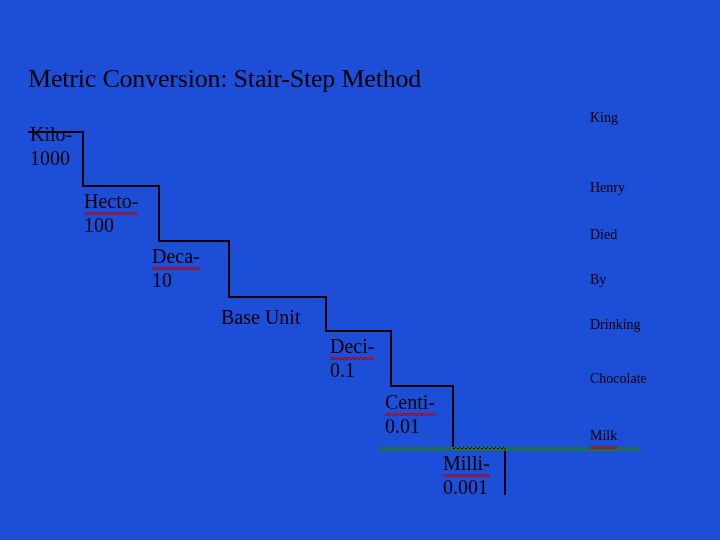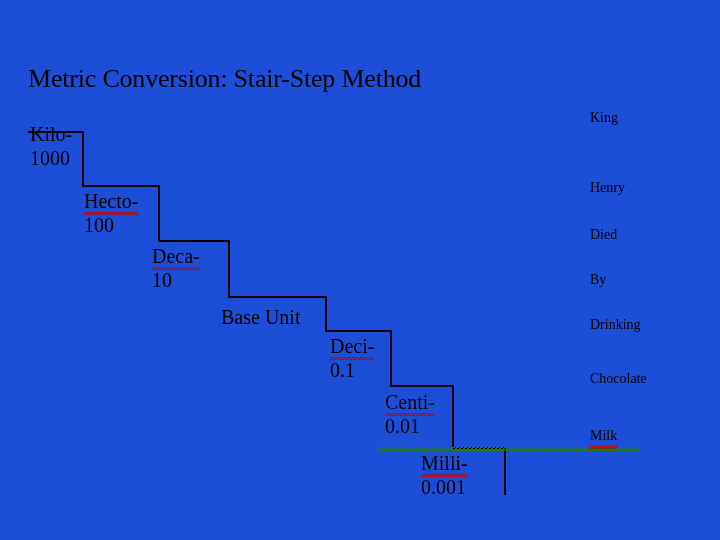--- a/index.html
+++ b/index.html
@@ -142,21 +142,21 @@
         <span class="value">0.1</span>
       </div>
       <div class="step-h" style="left: 390px; top: 385px; width: 64px;"></div>
       <div class="step-v" style="left: 452px; top: 385px; height: 64px;"></div>
       <div class="step-label" style="left: 385px; top: 390px;">
         <span class="prefix"><span class="sp">Centi-</span></span>
         <span class="value">0.01</span>
       </div>
       <div class="step-h" style="left: 452px; top: 447px; width: 54px;"></div>
       <div class="step-v" style="left: 504px; top: 447px; height: 48px;"></div>
-      <div class="step-label" style="left: 421px; top: 451px;">
+      <div class="step-label" style="left: 443px; top: 451px;">
         <span class="prefix"><span class="sp">Milli-</span></span>
         <span class="value">0.001</span>
       </div>
     </div>
 
   <div id="grammar-squiggle" style="left: 378px; top: 447px; width: 262px;"></div>
 
   <div id="mnemonic-column">
       <div class="mnemonic-word" style="top: 106px;">King</div>
       <div class="mnemonic-word" style="top: 176px;">Henry</div>

